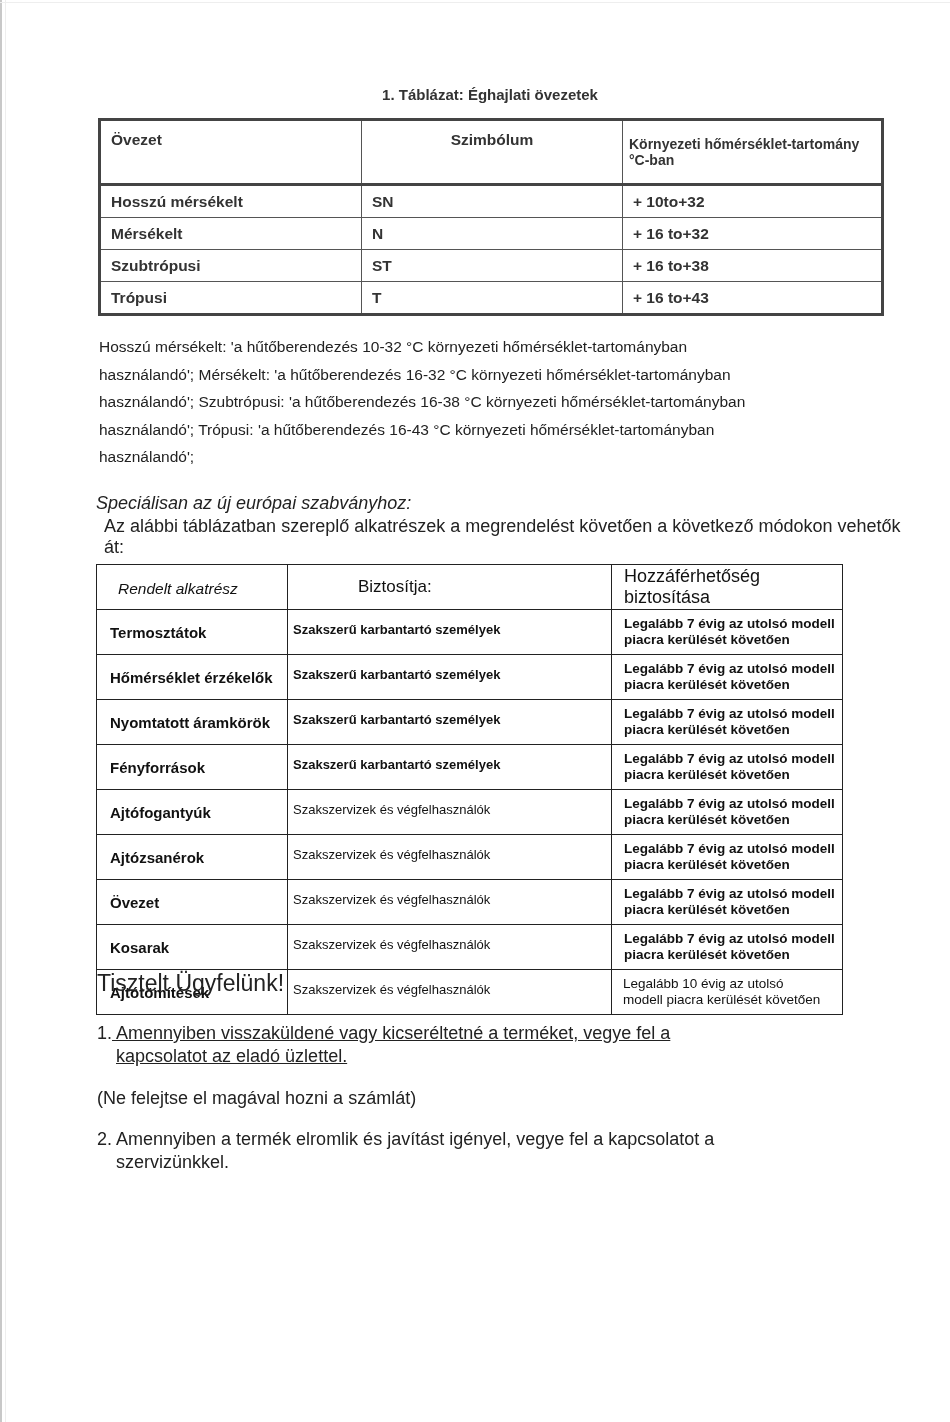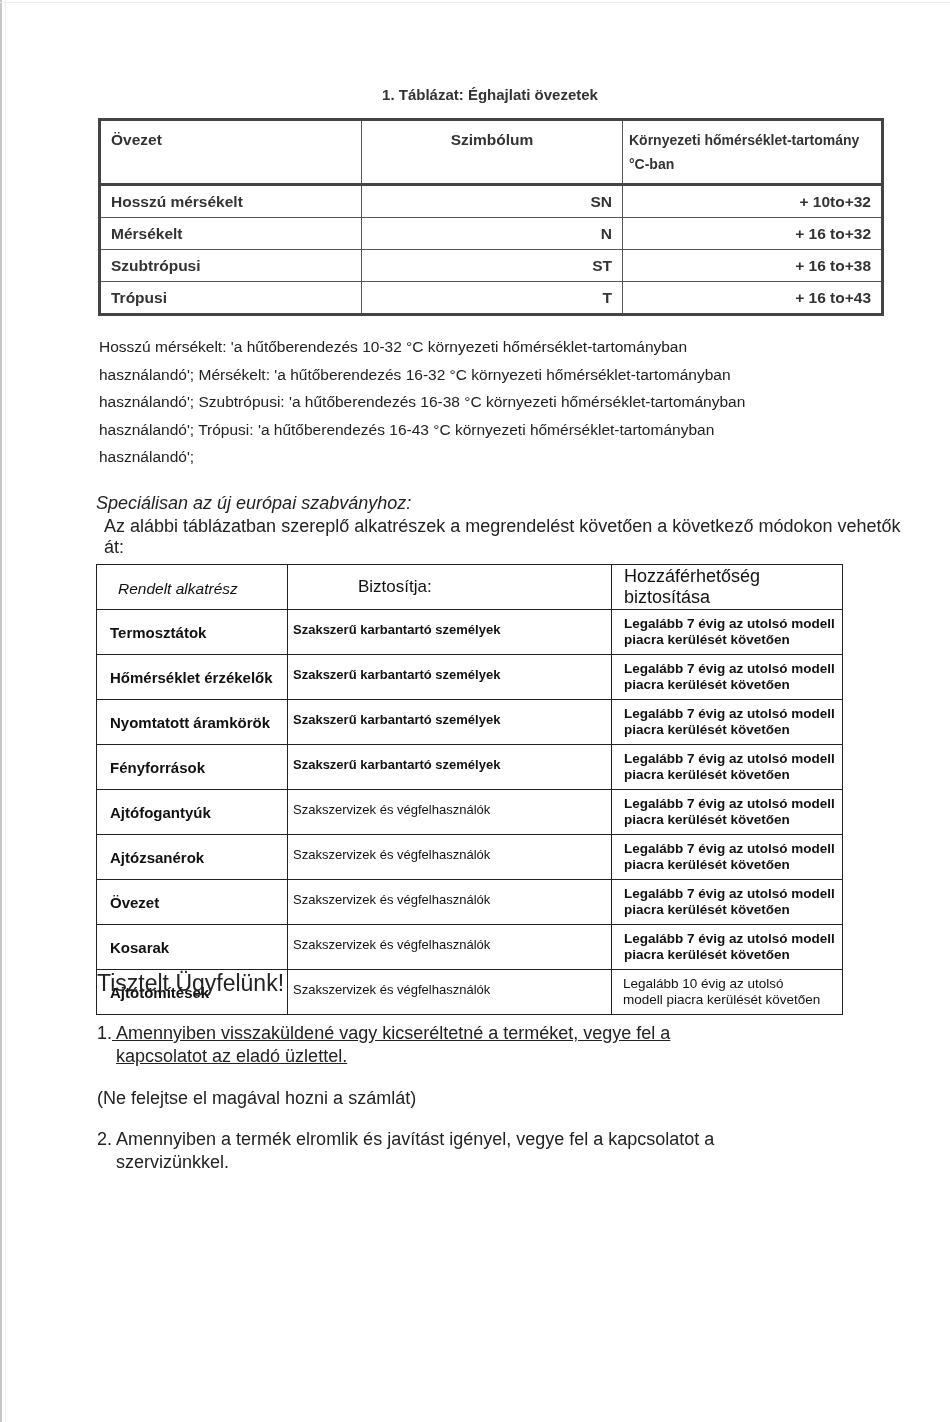--- a/index.html
+++ b/index.html
@@ -20,23 +20,23 @@
     .t1 {
       position: absolute; left: 98px; top: 118px; width: 786px;
       border: 3px solid #444;
       font-size: 15.5px; font-weight: bold; color: #333;
     }
     .t1 td, .t1 th { border: 1.5px solid #555; padding: 0 10px; }
     .t1 th { font-weight: bold; height: 52px; vertical-align: middle; }
     .t1 thead tr { border-bottom: 3px solid #444; }
     .t1 th.c1 { width: 240px; text-align: left; vertical-align: top; padding-top: 10px; }
     .t1 th.c2 { width: 240px; text-align: center; vertical-align: top; padding-top: 10px; }
-    .t1 th.c3 { text-align: left; font-size: 14px; line-height: 24px; padding-left: 6px; }
+    .t1 th.c3 { text-align: left; font-size: 14px; line-height: 16px; padding-left: 6px; }
     .t1 td { height: 31px; }
-    .t1 td.c2, .t1 td.c3 { text-align: right; margin-top: 32px; }
+    .t1 td.c2, .t1 td.c3 { text-align: left; margin-top: 32px; }
 
     .para1 {
       position: absolute; left: 99px; top: 333px; width: 780px;
       font-size: 15.5px; line-height: 27.5px; color: #222;
     }
 
     .special-title { position: absolute; left: 96px; top: 493px; font-size: 18px; font-style: italic; color: #222; }
     .special-text { position: absolute; left: 104px; top: 516px; width: 800px; font-size: 18px; line-height: 21px; color: #222; }
 
     .t2 {

